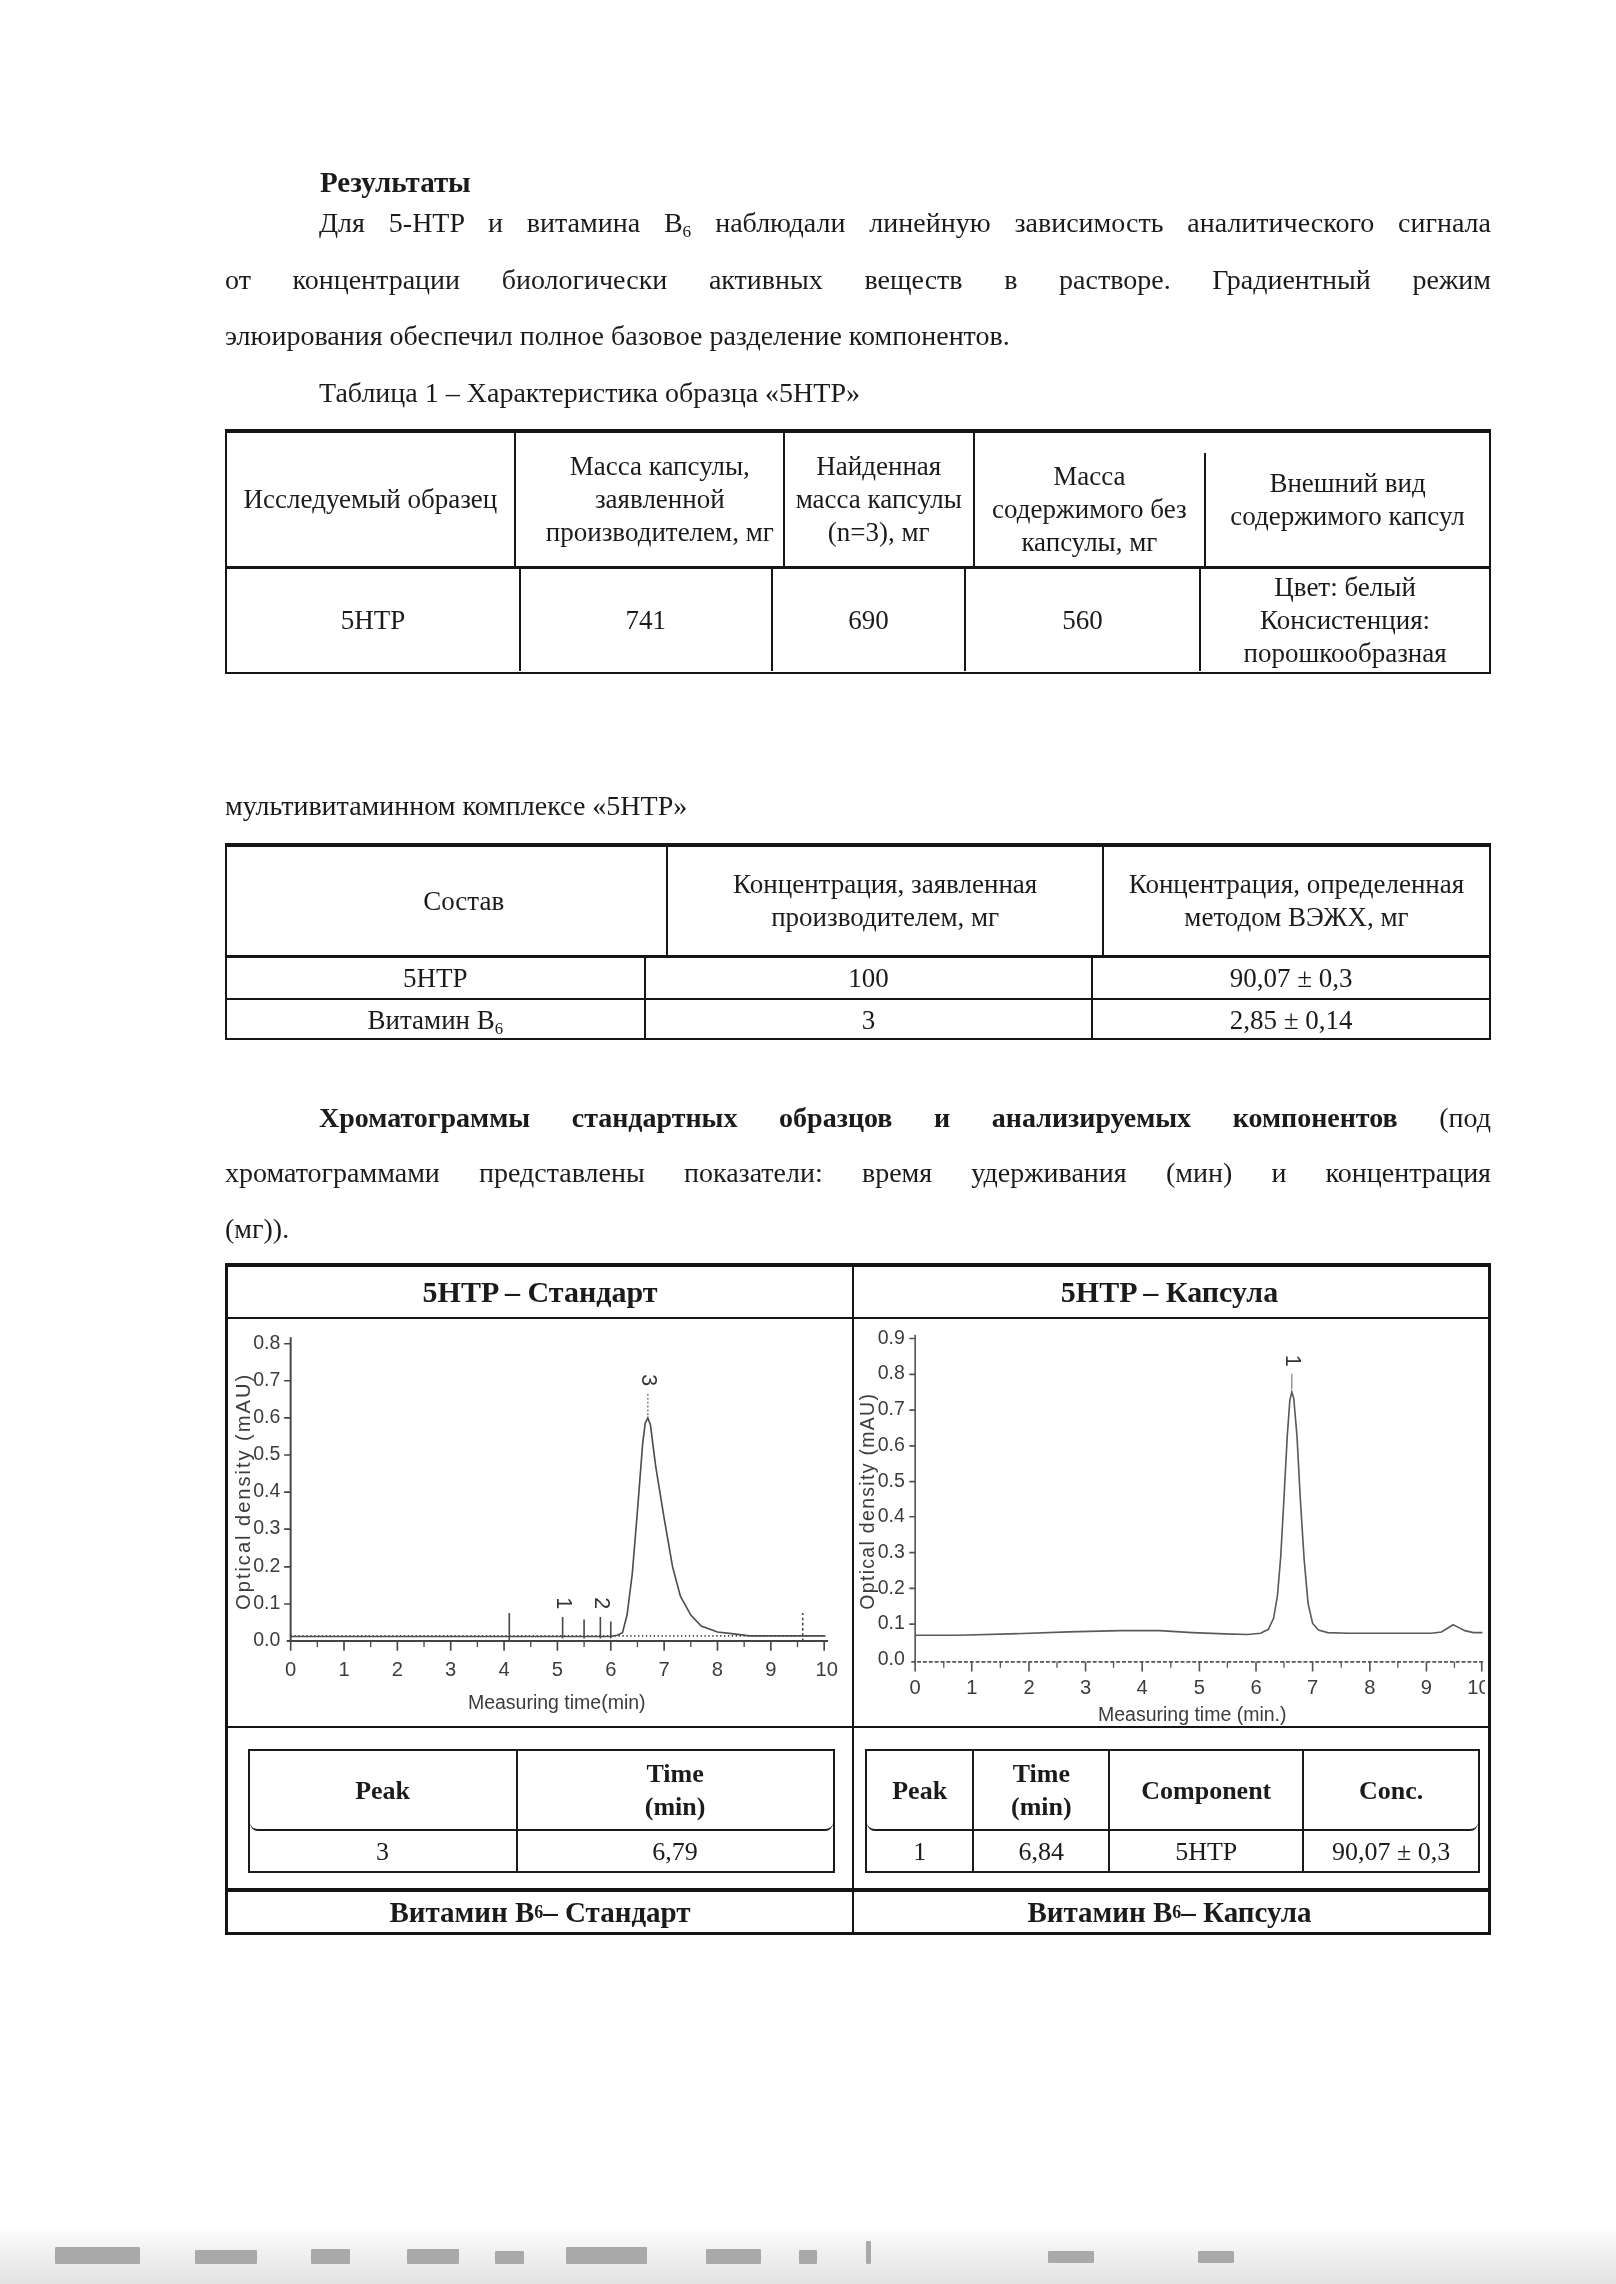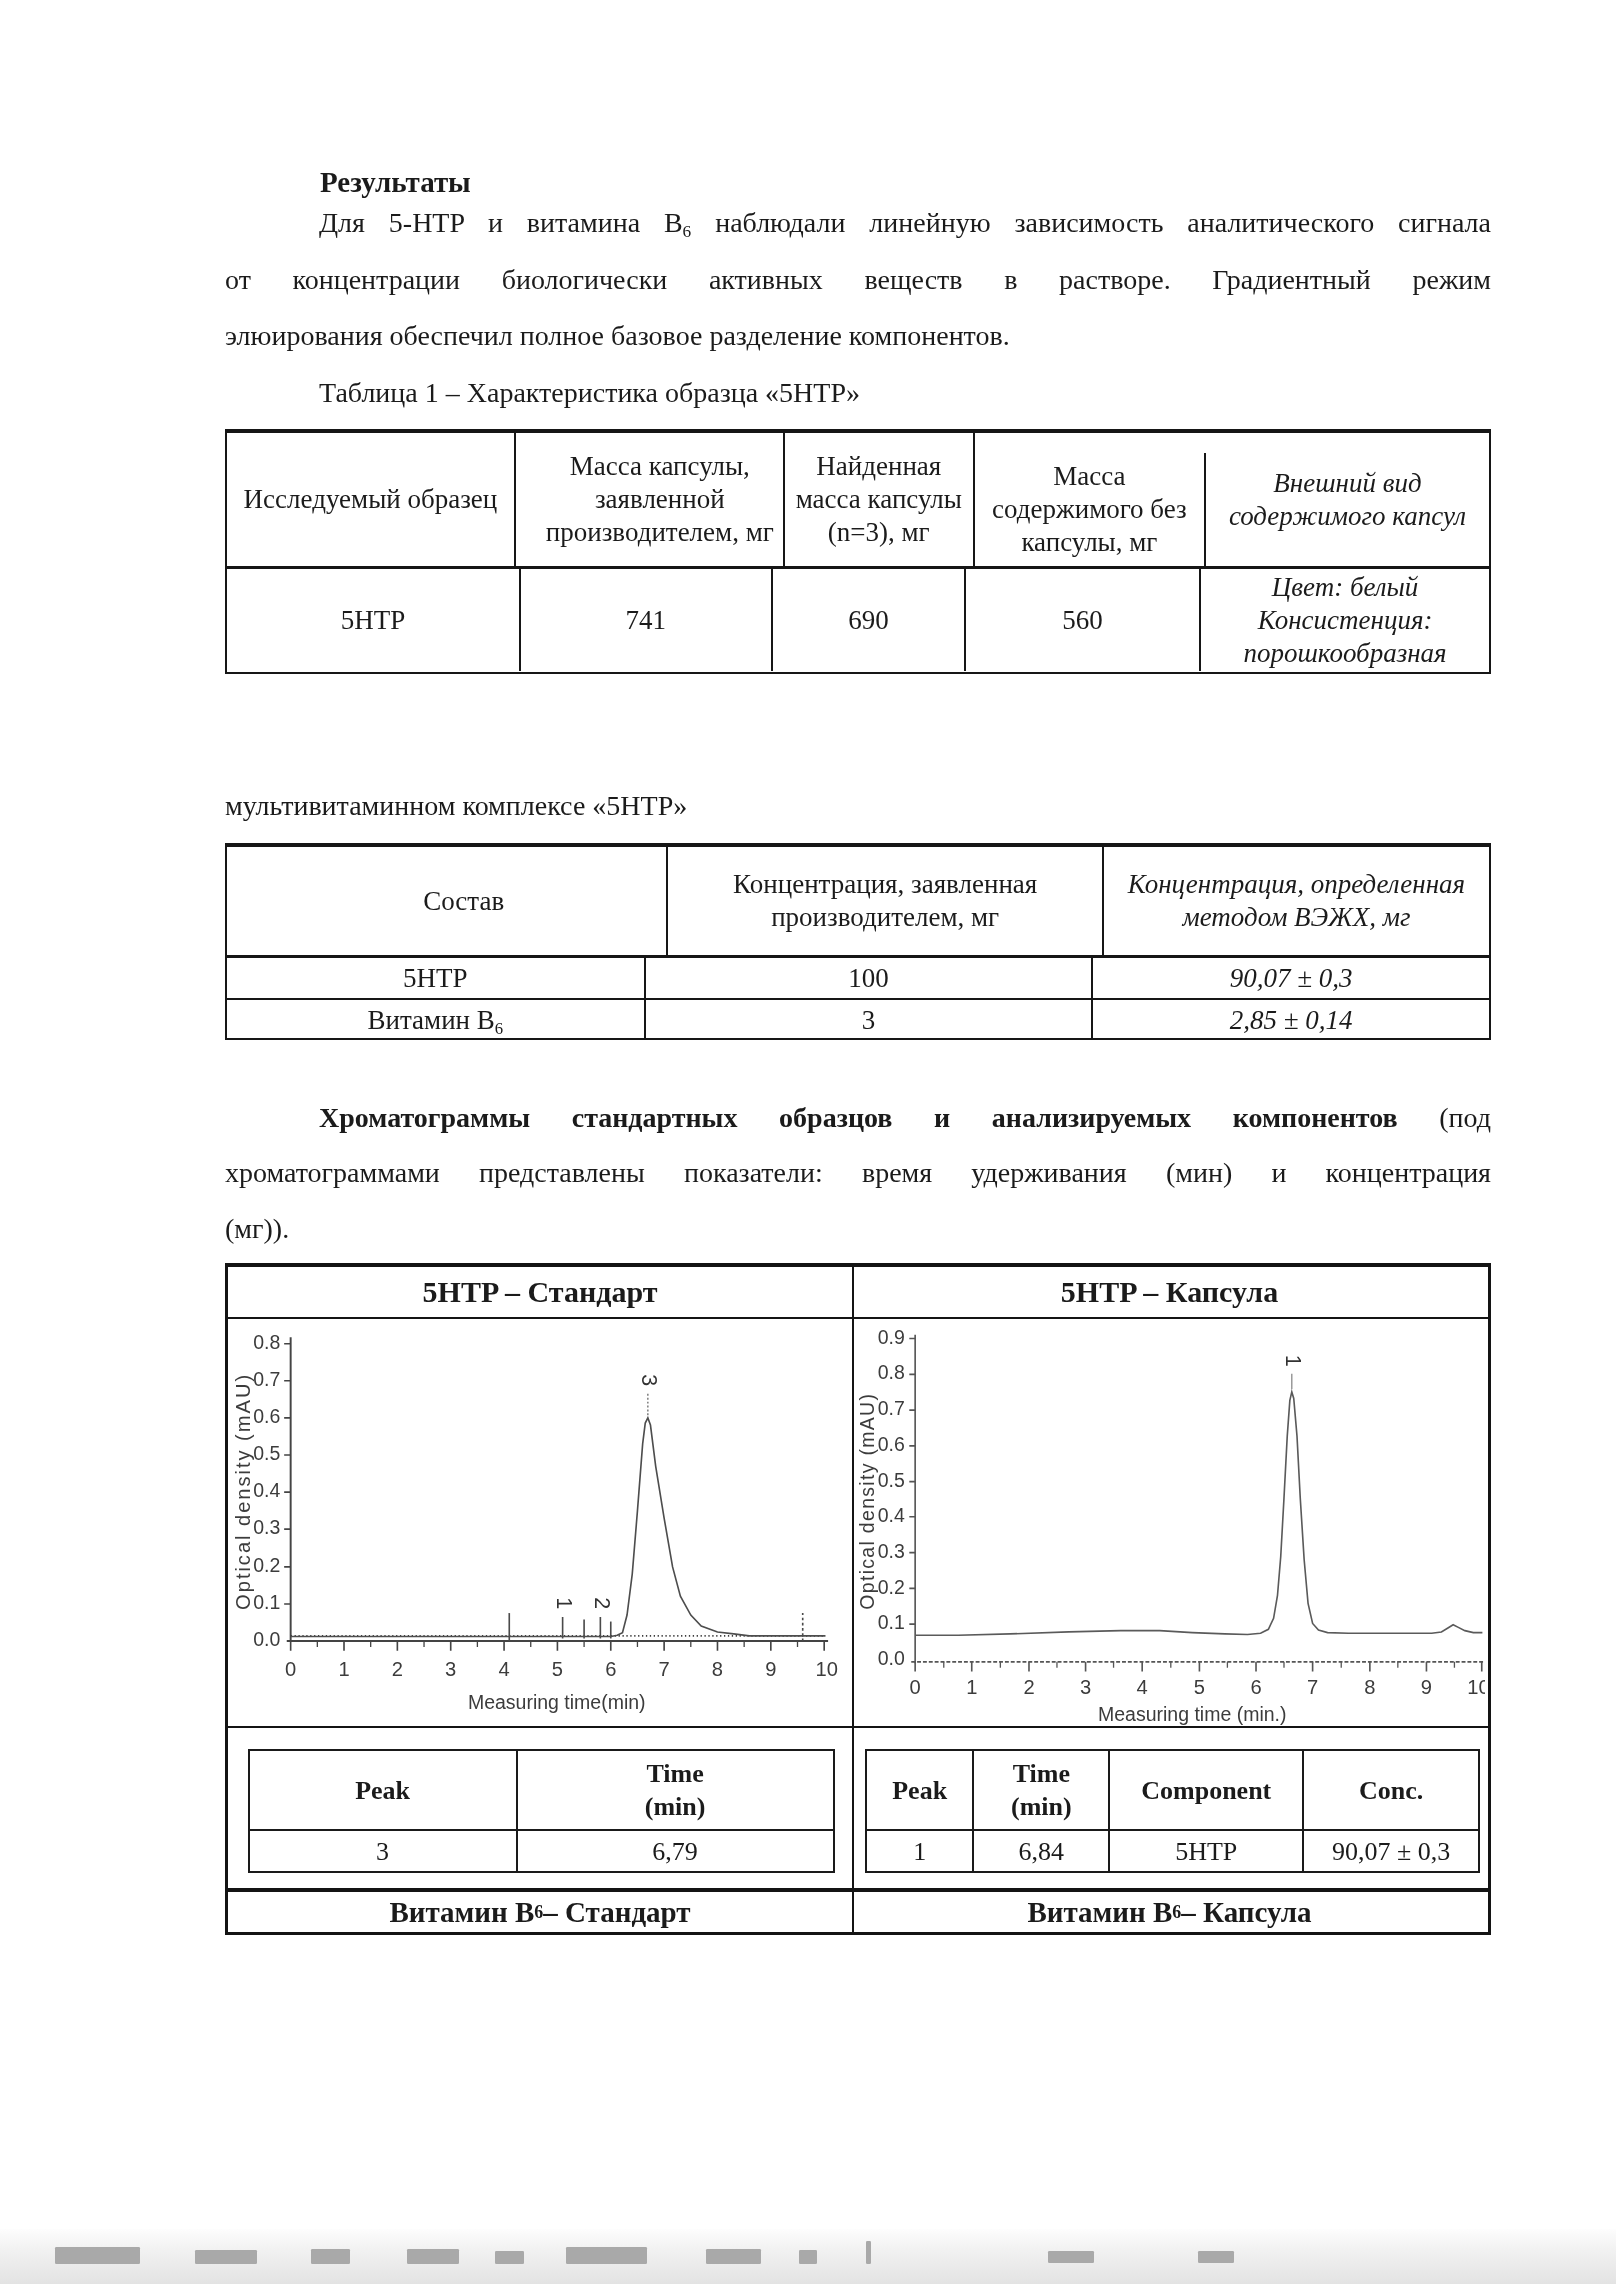--- a/index.html
+++ b/index.html
@@ -13,38 +13,38 @@
   .bodyline.first{text-indent:94px;}
   .bodyline.last{text-align:left; text-align-last:left;}
   .caption1{left:225px; top:364px; width:1266px; font-size:28px; line-height:57px; text-indent:94px;}
   .cap2-1{left:225px; top:711px; width:1266px; font-size:28px; line-height:63px; text-indent:94px; text-align:justify; text-align-last:justify;}
   .cap2-2{left:225px; top:774px; width:1266px; font-size:28px; line-height:63px;}
   sub.s6{font-size:0.62em; vertical-align:-0.28em; line-height:0;}
   
   .dtable{position:absolute; box-sizing:border-box; border:2.6px solid #161616; border-top-width:4.6px; background:#fff;}
   .drow{display:flex; box-sizing:border-box;}
   .dcell{box-sizing:border-box; border-right:2px solid #161616; display:flex; align-items:center; justify-content:center; text-align:center; font-size:27px; line-height:33px; padding:2.6px 6.5px;}
-  .dcell:last-child{border-right:none;font-style:italic;}
+  .dcell:last-child{border-right:none;}
   .hdr-row{border-bottom:3.9px solid #161616;}
   .mid-row{border-bottom:2px solid #161616;}
   
   .bigtable{position:absolute; left:225px; top:1263px; width:1266px; height:672px; box-sizing:border-box; border:3.3px solid #141414; border-top-width:4.6px; background:#fff;}
   .brow{display:flex; box-sizing:border-box; width:100%;}
   .bcell{box-sizing:border-box; position:relative;}
   .bcell.leftc{width:626px; border-right:2.6px solid #141414;}
   .bcell.rightc{width:631px;}
   .panel-title{display:flex; align-items:center; justify-content:center; font-weight:bold; font-size:30px; height:100%;}
   .row-head{height:52px; border-bottom:2.6px solid #141414;}
   .row-chart{height:409px; border-bottom:2.6px solid #141414;}
   .row-peak{height:164px; border-bottom:4.6px solid #141414;}
   .row-foot{height:40px;}
   .foot-title{display:flex; align-items:center; justify-content:center; font-weight:bold; font-size:29px; height:100%;}
   
   .ptable{position:absolute; top:21px; box-sizing:border-box; border:2.6px solid #1a1a1a; background:#fff;}
-  .ptable .prow{display:flex;}
+  .ptable .prow{display:flex;border-radius:8px;}
   .ptable .pcell{box-sizing:border-box; border-right:2px solid #1a1a1a; display:flex; flex-direction:column; align-items:center; justify-content:center; text-align:center; font-size:26px; line-height:33px;}
   .ptable .pcell:last-child{border-right:none;}
   .ptable .phead{border-bottom:2.6px solid #1a1a1a; height:78px;}
   .ptable .phead .pcell{font-weight:bold;}
   .ptable .pdata{height:40px;}
   
   svg text{font-family:"Liberation Sans","DejaVu Sans",sans-serif; fill:#3c3c3c;}
   .tick{font-size:31px;}
   .ytick{font-size:30px;}
   .axlbl{font-size:30px;}

